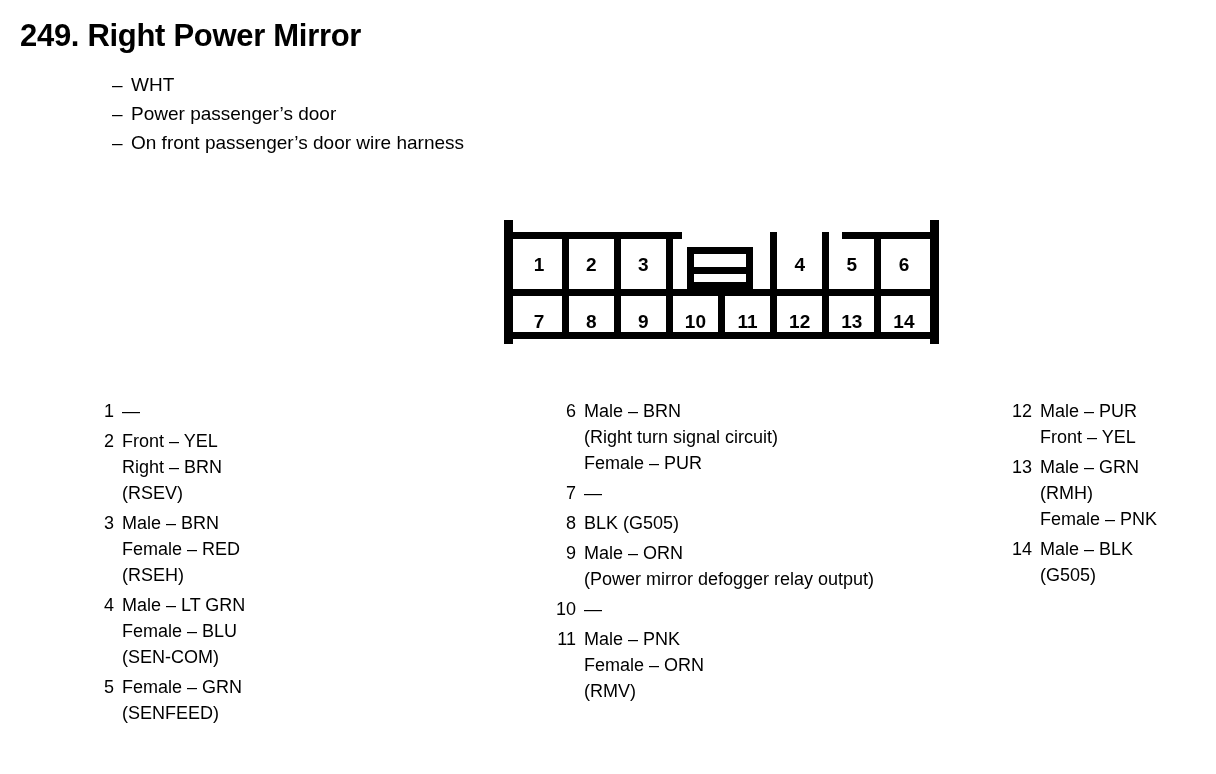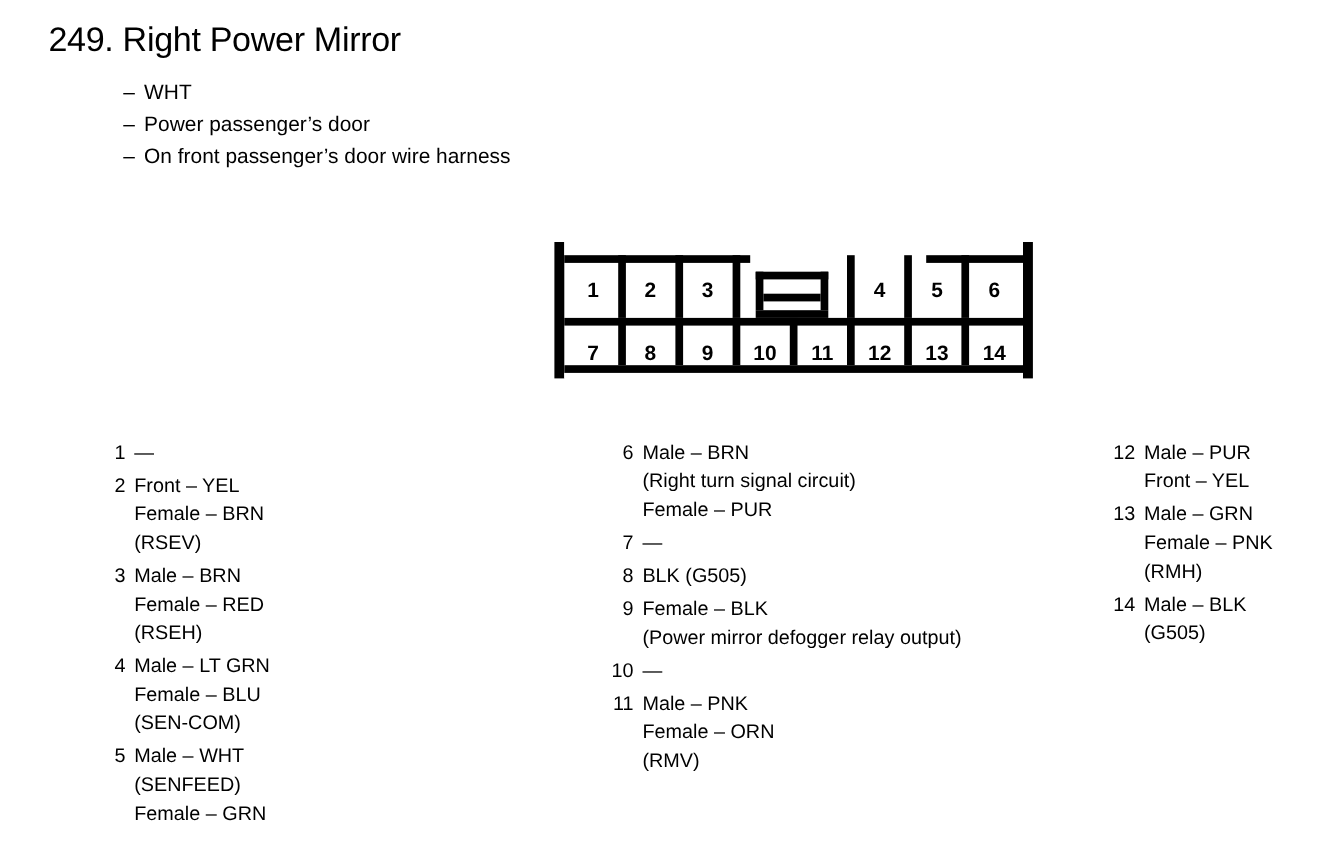--- a/index.html
+++ b/index.html
@@ -15,24 +15,23 @@
     color: #000000;
     overflow: hidden;
   }
 
   
   #page-title {
     position: absolute;
     left: 20px;
     top: 18px;
     font-size: 31px;
-    font-weight: normal;
+    font-weight: bold;
     letter-spacing: -0.3px;
     white-space: nowrap;
-    margin-left: 24px;
   }
   #subtitle-list {
     position: absolute;
     left: 112px;
     top: 70px;
   }
   .subtitle-row {
     display: flex;
     align-items: baseline;
     font-size: 19px;
@@ -255,21 +254,21 @@
     <div class="pin-entry">
       <div class="pin-number">1</div>
       <div class="pin-lines">
         <div class="pin-line">—</div>
       </div>
     </div>
     <div class="pin-entry">
       <div class="pin-number">2</div>
       <div class="pin-lines">
         <div class="pin-line">Front – YEL</div>
-        <div class="pin-line">Female – BRN</div>
+        <div class="pin-line">Right – BRN</div>
         <div class="pin-line">(RSEV)</div>
       </div>
     </div>
     <div class="pin-entry">
       <div class="pin-number">3</div>
       <div class="pin-lines">
         <div class="pin-line">Male – BRN</div>
         <div class="pin-line">Female – RED</div>
         <div class="pin-line">(RSEH)</div>
       </div>
@@ -278,23 +277,22 @@
       <div class="pin-number">4</div>
       <div class="pin-lines">
         <div class="pin-line">Male – LT GRN</div>
         <div class="pin-line">Female – BLU</div>
         <div class="pin-line">(SEN-COM)</div>
       </div>
     </div>
     <div class="pin-entry">
       <div class="pin-number">5</div>
       <div class="pin-lines">
-        <div class="pin-line">Male – WHT</div>
+        <div class="pin-line">Female – GRN</div>
         <div class="pin-line">(SENFEED)</div>
-        <div class="pin-line">Female – GRN</div>
       </div>
     </div>
   </div>
 <div class="pin-column" id="pin-column-2">
     <div class="pin-entry">
       <div class="pin-number">6</div>
       <div class="pin-lines">
         <div class="pin-line">Male – BRN</div>
         <div class="pin-line">(Right turn signal circuit)</div>
         <div class="pin-line">Female – PUR</div>
@@ -308,21 +306,21 @@
     </div>
     <div class="pin-entry">
       <div class="pin-number">8</div>
       <div class="pin-lines">
         <div class="pin-line">BLK (G505)</div>
       </div>
     </div>
     <div class="pin-entry">
       <div class="pin-number">9</div>
       <div class="pin-lines">
-        <div class="pin-line">Female – BLK</div>
+        <div class="pin-line">Male – ORN</div>
         <div class="pin-line">(Power mirror defogger relay output)</div>
       </div>
     </div>
     <div class="pin-entry">
       <div class="pin-number">10</div>
       <div class="pin-lines">
         <div class="pin-line">—</div>
       </div>
     </div>
     <div class="pin-entry">
@@ -339,22 +337,22 @@
       <div class="pin-number">12</div>
       <div class="pin-lines">
         <div class="pin-line">Male – PUR</div>
         <div class="pin-line">Front – YEL</div>
       </div>
     </div>
     <div class="pin-entry">
       <div class="pin-number">13</div>
       <div class="pin-lines">
         <div class="pin-line">Male – GRN</div>
+        <div class="pin-line">(RMH)</div>
         <div class="pin-line">Female – PNK</div>
-        <div class="pin-line">(RMH)</div>
       </div>
     </div>
     <div class="pin-entry">
       <div class="pin-number">14</div>
       <div class="pin-lines">
         <div class="pin-line">Male – BLK</div>
         <div class="pin-line">(G505)</div>
       </div>
     </div>
   </div>

